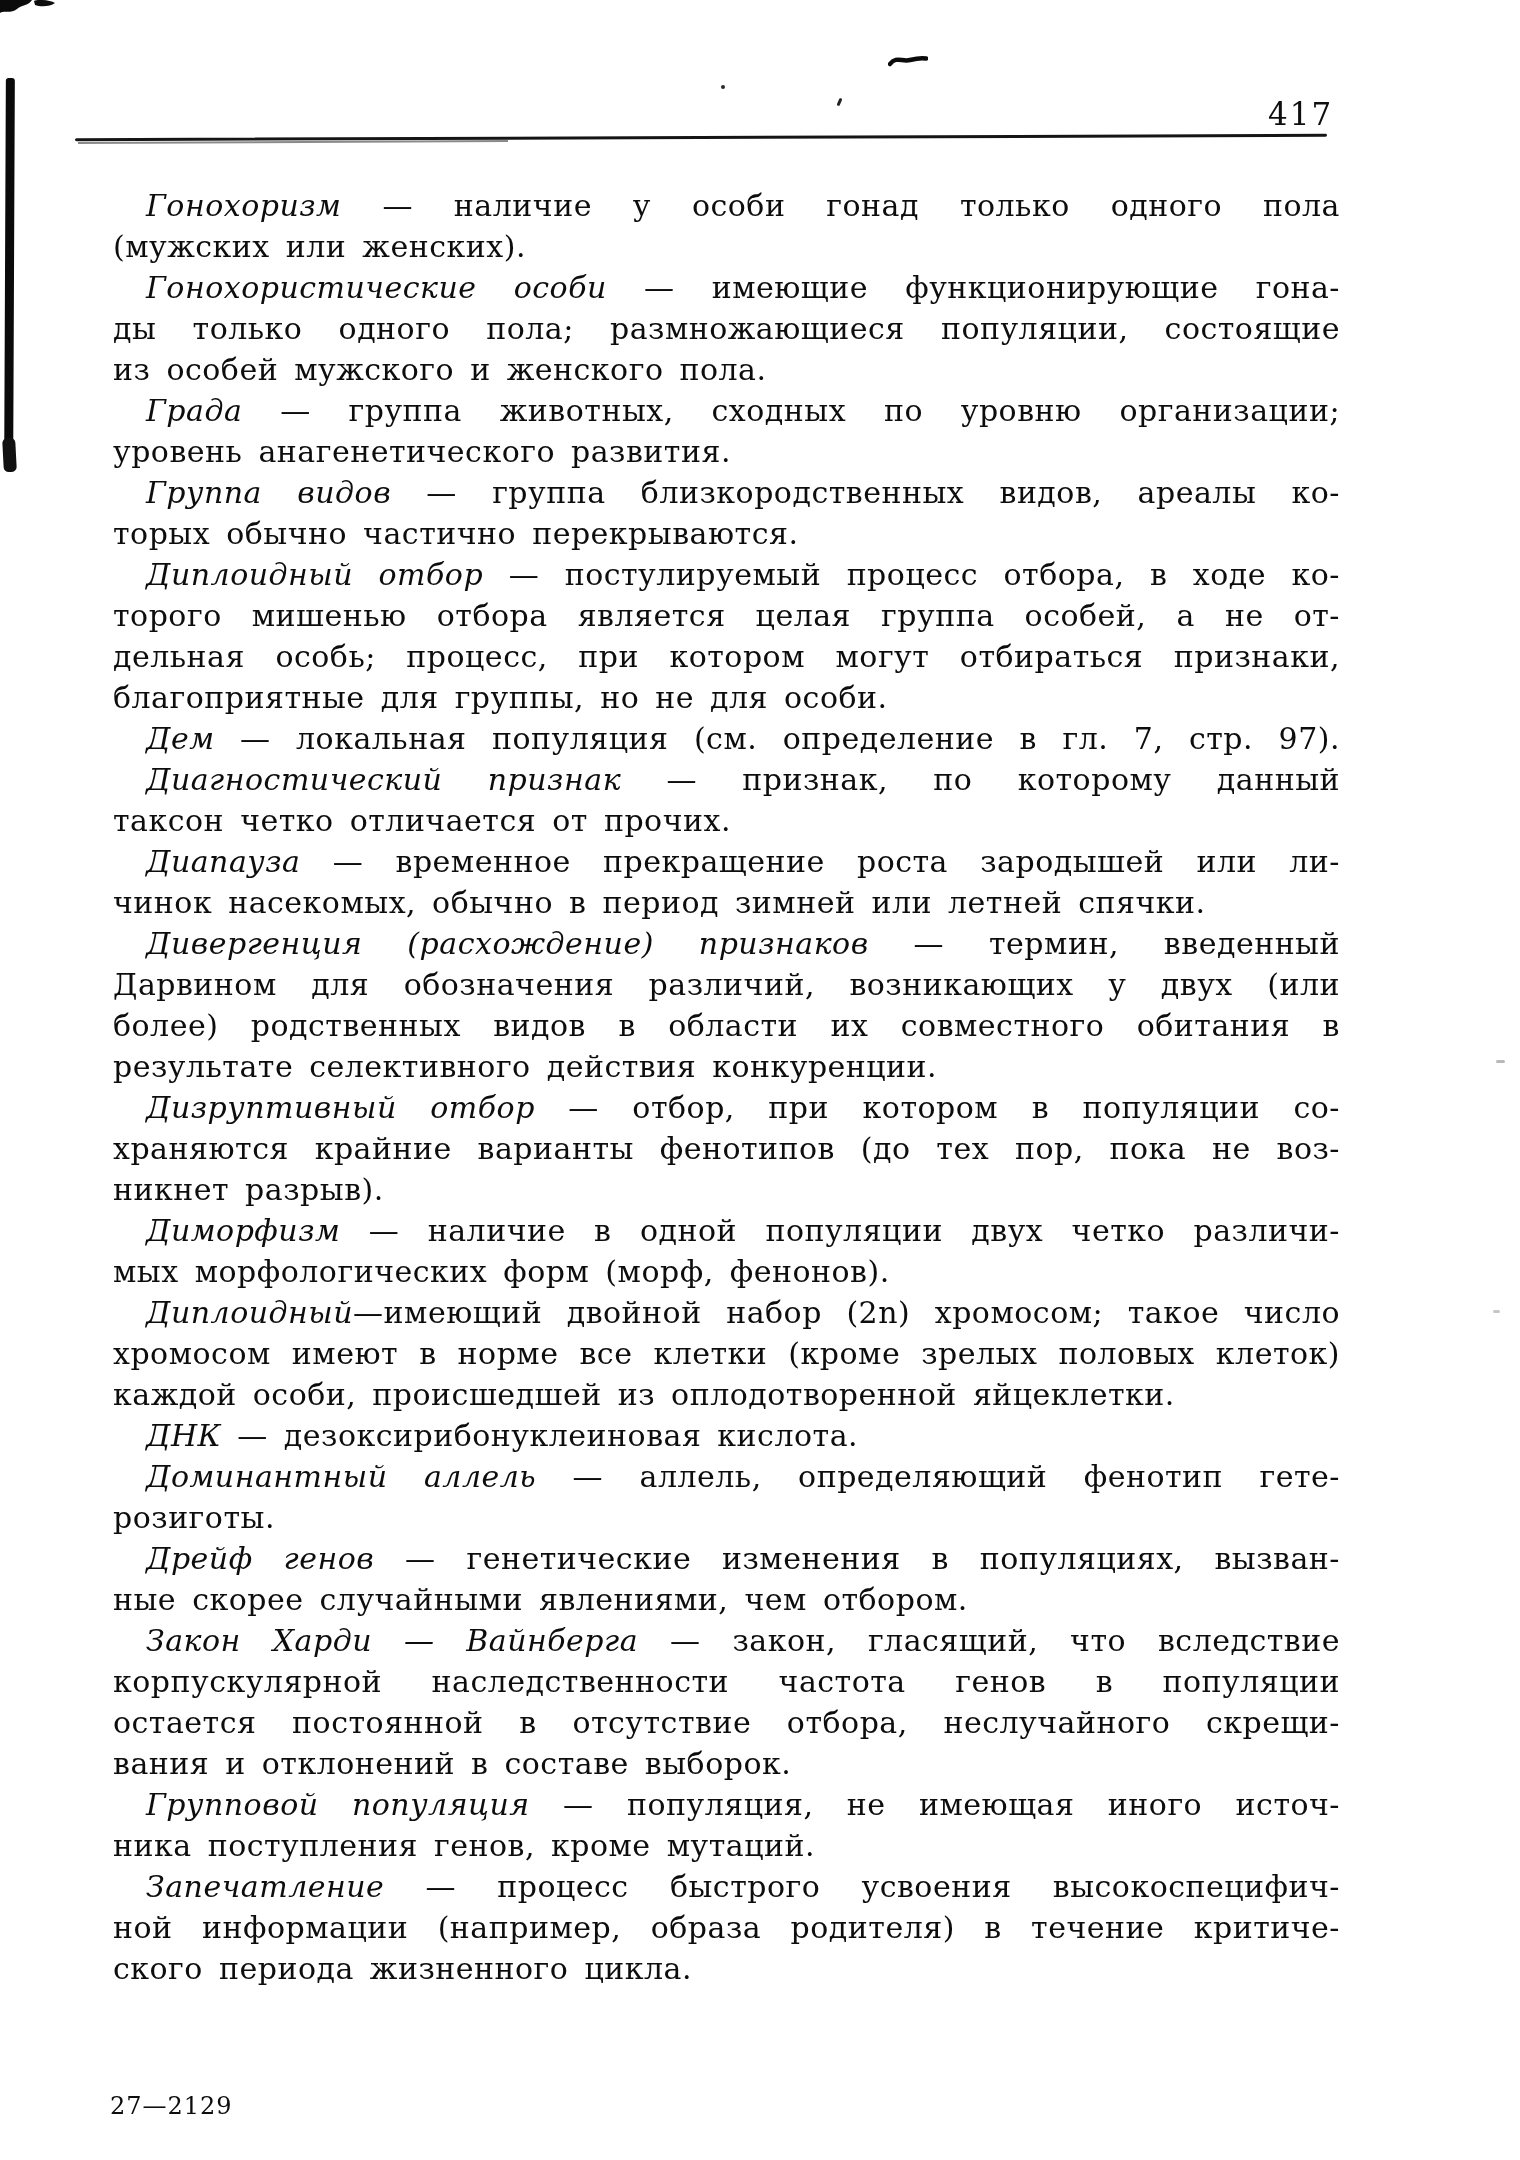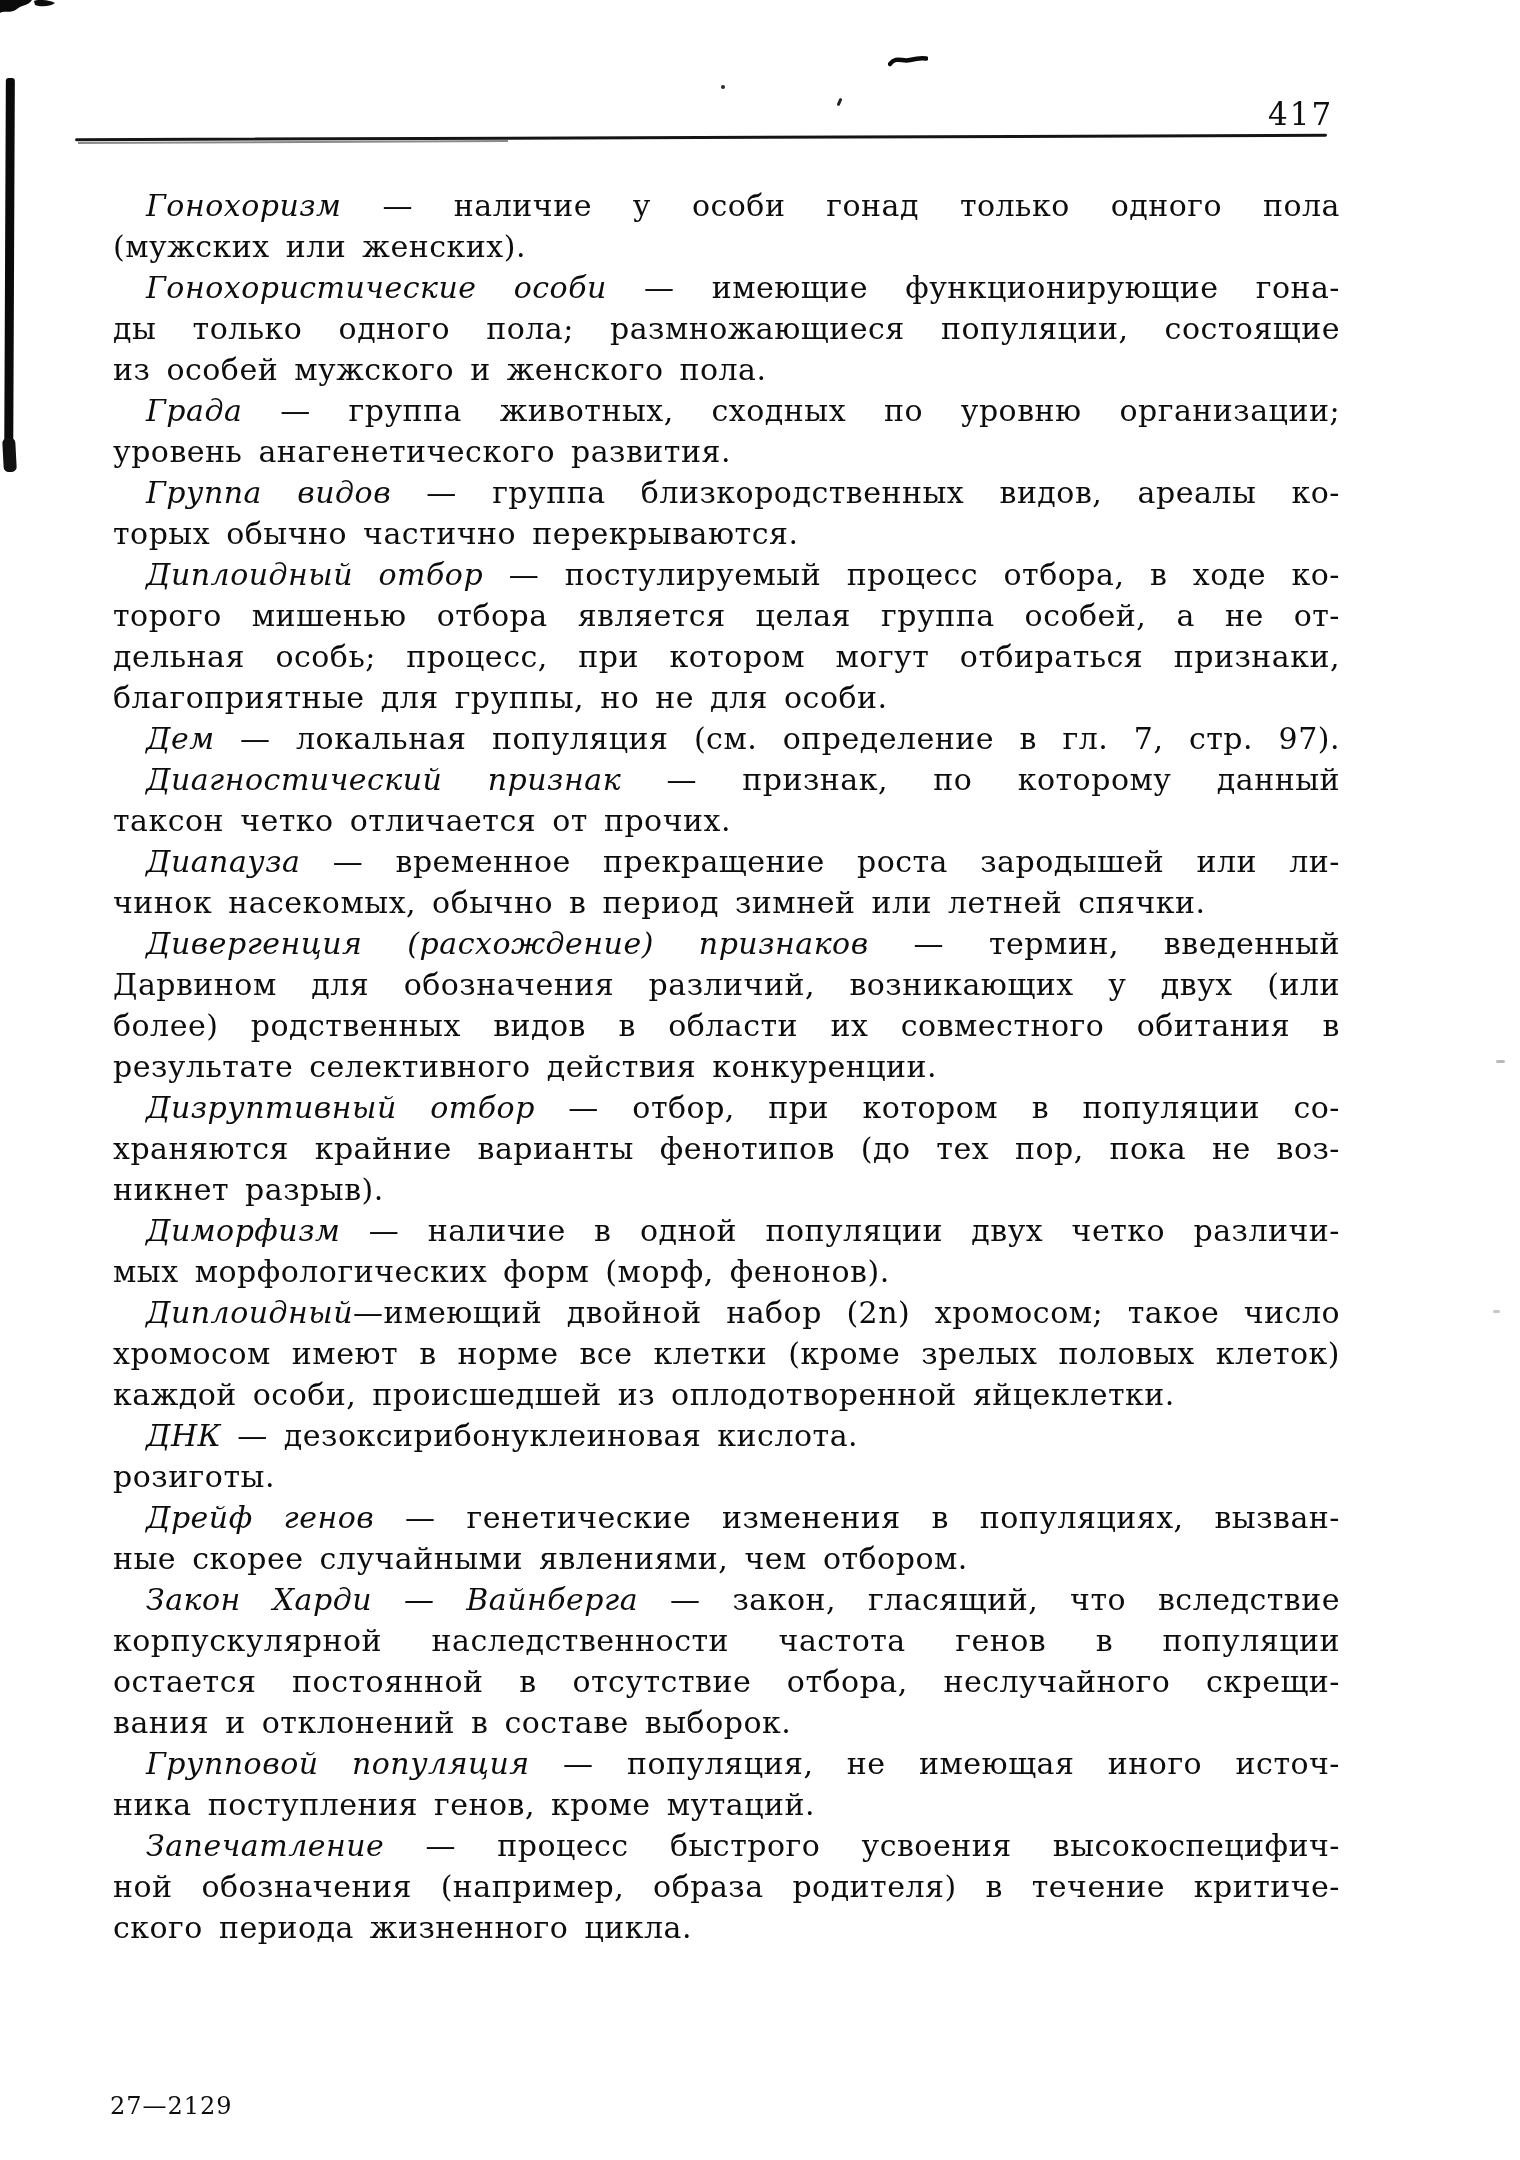--- a/index.html
+++ b/index.html
@@ -155,38 +155,39 @@
       </div>
       <div>
         <div class="line j ind"><span class="term">Диплоидный</span>—имеющий двойной набор (2n) хромосом; такое число</div>
         <div class="line j">хромосом имеют в норме все клетки (кроме зрелых половых клеток)</div>
         <div class="line e">каждой особи, происшедшей из оплодотворенной яйцеклетки.</div>
       </div>
       <div>
         <div class="line e ind"><span class="term">ДНК</span> — дезоксирибонуклеиновая кислота.</div>
       </div>
       <div>
+        <div class="line j ind"><span class="term">Доминантный аллель</span> — аллель, определяющий фенотип гете-</div>
         <div class="line e">розиготы.</div>
       </div>
       <div>
         <div class="line j ind"><span class="term">Дрейф генов</span> — генетические изменения в популяциях, вызван-</div>
         <div class="line e">ные скорее случайными явлениями, чем отбором.</div>
       </div>
       <div>
         <div class="line j ind"><span class="term">Закон Харди — Вайнберга</span> — закон, гласящий, что вследствие</div>
         <div class="line j">корпускулярной наследственности частота генов в популяции</div>
         <div class="line j">остается постоянной в отсутствие отбора, неслучайного скрещи-</div>
         <div class="line e">вания и отклонений в составе выборок.</div>
       </div>
       <div>
         <div class="line j ind"><span class="term">Групповой популяция</span> — популяция, не имеющая иного источ-</div>
         <div class="line e">ника поступления генов, кроме мутаций.</div>
       </div>
       <div>
         <div class="line j ind"><span class="term">Запечатление</span> — процесс быстрого усвоения высокоспецифич-</div>
-        <div class="line j">ной обозначения (например, образа родителя) в течение критиче-</div>
+        <div class="line j">ной информации (например, образа родителя) в течение критиче-</div>
         <div class="line e">ского периода жизненного цикла.</div>
       </div>
     </div>
 
   <div class="printers-code">27—2129</div>
 
 </div>
 
 </body></html>

